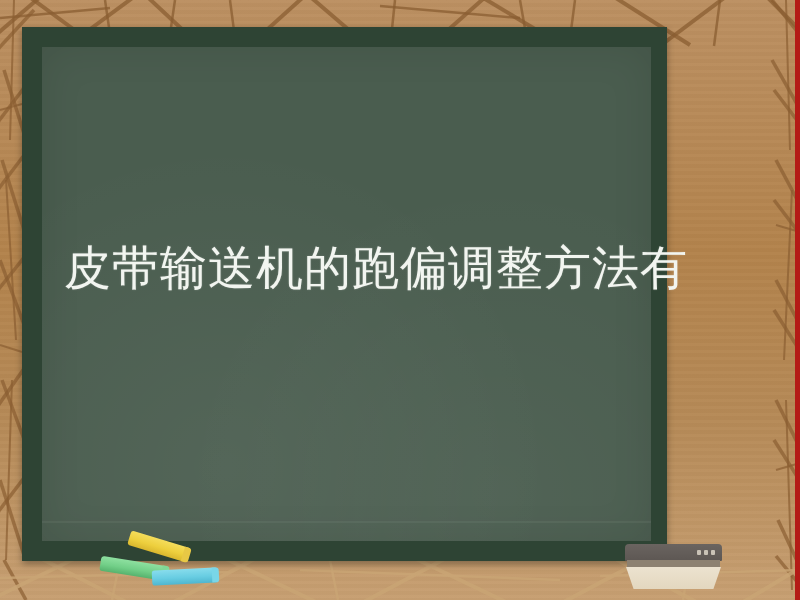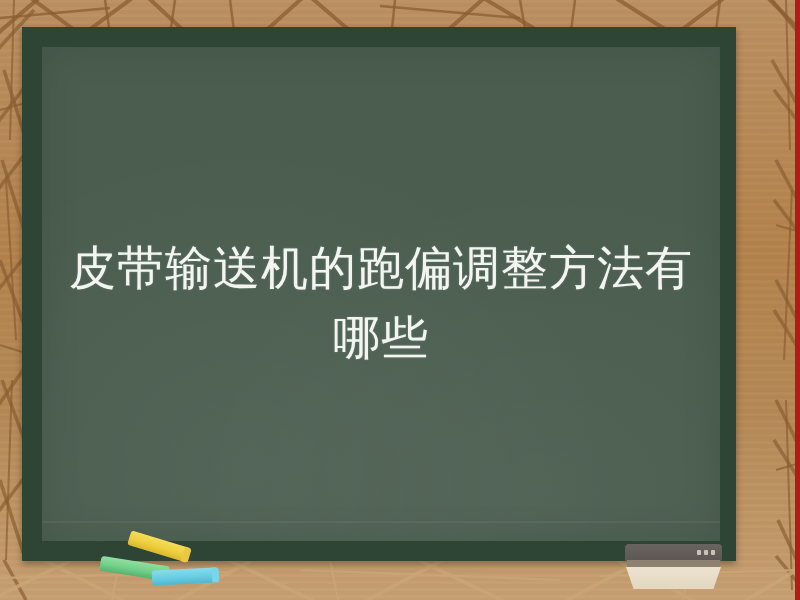--- a/index.html
+++ b/index.html
@@ -53,21 +53,21 @@
     width: 5px;
     height: 600px;
     background: #b41b16;
   }
 
   
   .board-outer {
     position: absolute;
     left: 22px;
     top: 27px;
-    width: 714px;
+    width: 645px;
     height: 534px;
     background: #2e4434;
     box-shadow: 0 3px 7px rgba(0,0,0,0.35);
   }
   .board-inner {
     position: absolute;
     left: 20px;
     top: 20px;
     right: 16px;
     bottom: 20px;
@@ -319,21 +319,20 @@
     </g>
   </svg>
 
   <div class="edge-strip-right"></div>
 
   <div class="board-outer">
     <div class="board-inner">
 
       <div class="title-wrap">
         <span class="title-line">皮带输送机的跑偏调整方法有</span>
-        <span class="title-line">哪些</span>
       </div>
 
       <div class="board-ledge"></div>
 
       <div class="chalk-group">
         <div class="chalk chalk-green">
           <span class="face"></span>
           <span class="cap"></span>
         </div>
         <div class="chalk chalk-yellow">

